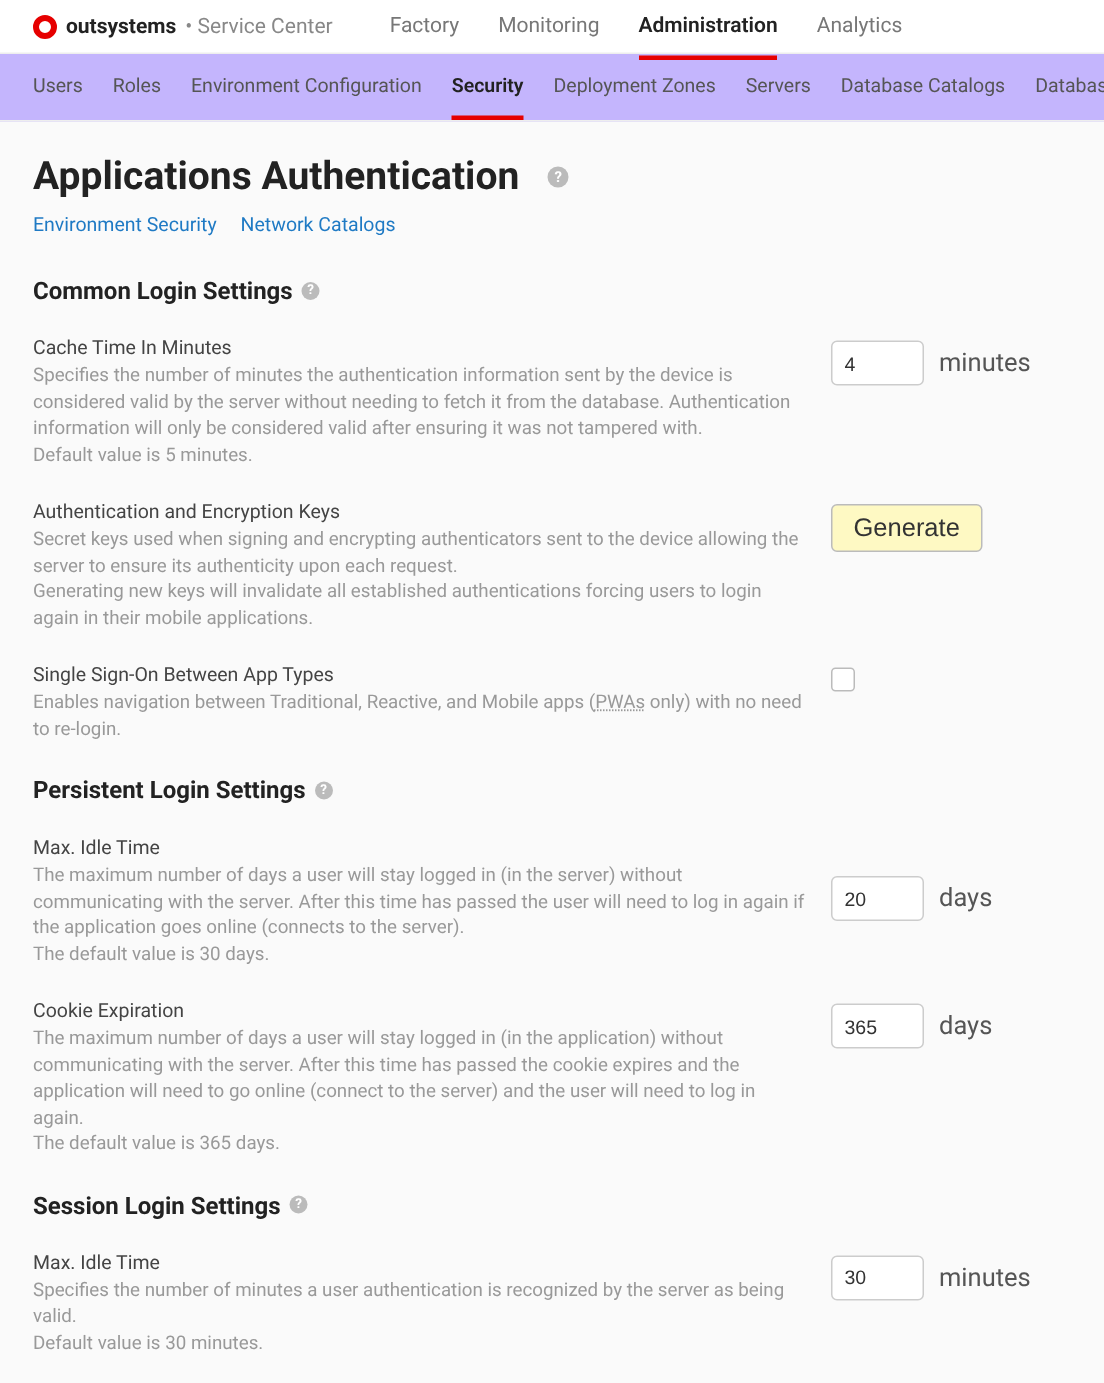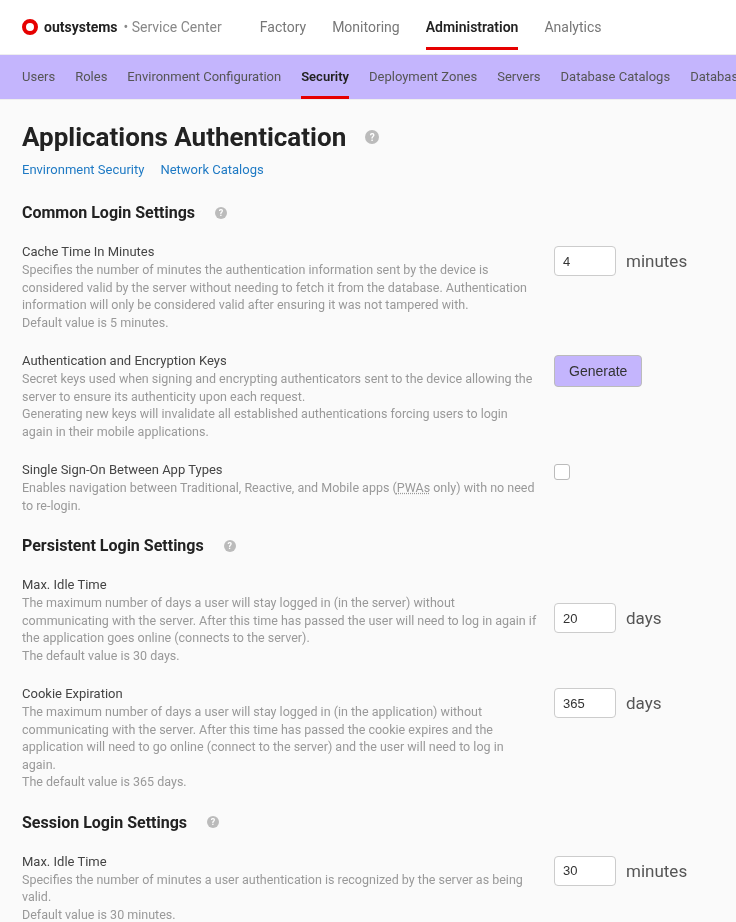--- a/index.html
+++ b/index.html
@@ -8,21 +8,21 @@
     font-size: 13px;
     color: #333;
     background: #fafafa;
     width: 736px;
   }
   .topbar {
     display: flex;
     align-items: center;
     background: #fff;
     padding: 0 22px;
-    height: 55px;
+    height: 36px;
     border-bottom: 1px solid #eee;
   }
   .logo {
     display: flex;
     align-items: center;
     font-weight: 700;
     font-size: 14px;
     color: #222;
   }
   .logo-circle {
@@ -85,21 +85,21 @@
 
   .sublinks { display: flex; gap: 16px; margin-bottom: 26px; }
   .sublink { color: #1f7ac4; font-size: 13px; cursor: pointer; }
 
   h2 {
     font-size: 16px;
     font-weight: 700;
     color: #222;
     display: flex;
     align-items: center;
-    gap: 20px;
+    gap: 6px;
     margin-bottom: 22px;
     margin-top: 12px;
   }
 
   .setting-row {
     display: flex;
     align-items: flex-start;
     margin-bottom: 22px;
     gap: 16px;
   }
@@ -129,23 +129,23 @@
     padding: 0 8px;
     font-size: 13px;
     color: #333;
   }
   .unit { font-size: 17px; color: #555; }
   .btn {
     height: 32px;
     padding: 0 14px;
     border: 1px solid #bbb;
     border-radius: 4px;
-    background: #c4b5fd;
+    background: #fef9c3;
     color: #333;
-    font-size: 14px;
+    font-size: 17px;
     cursor: pointer;
   }
   .checkbox {
     width: 16px; height: 16px;
     border: 1px solid #bbb;
     border-radius: 3px;
     background: #fff;
     cursor: pointer;
   }
   .underdot { text-decoration: underline dotted; }

